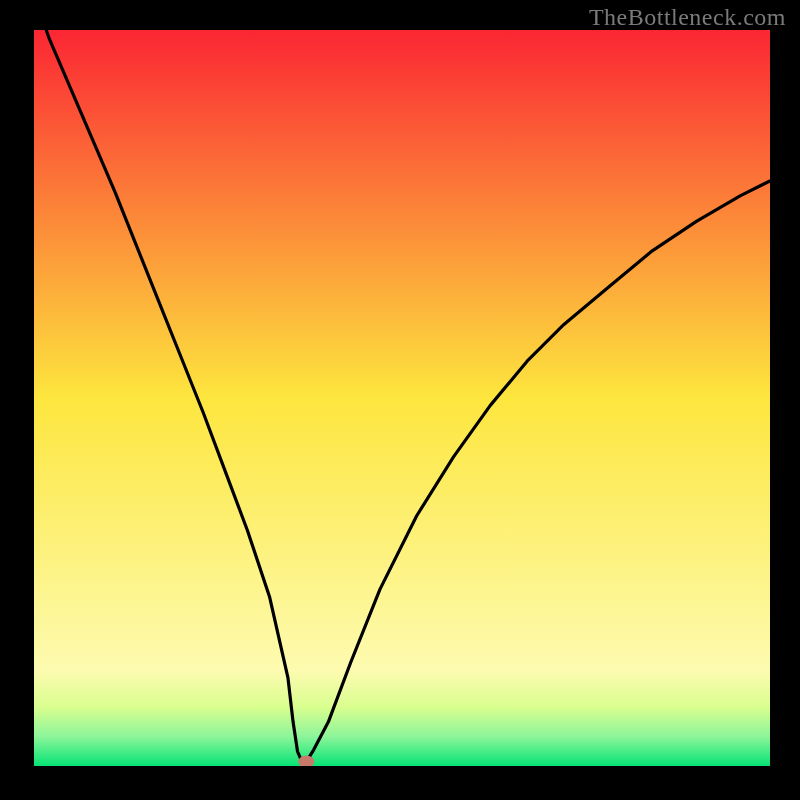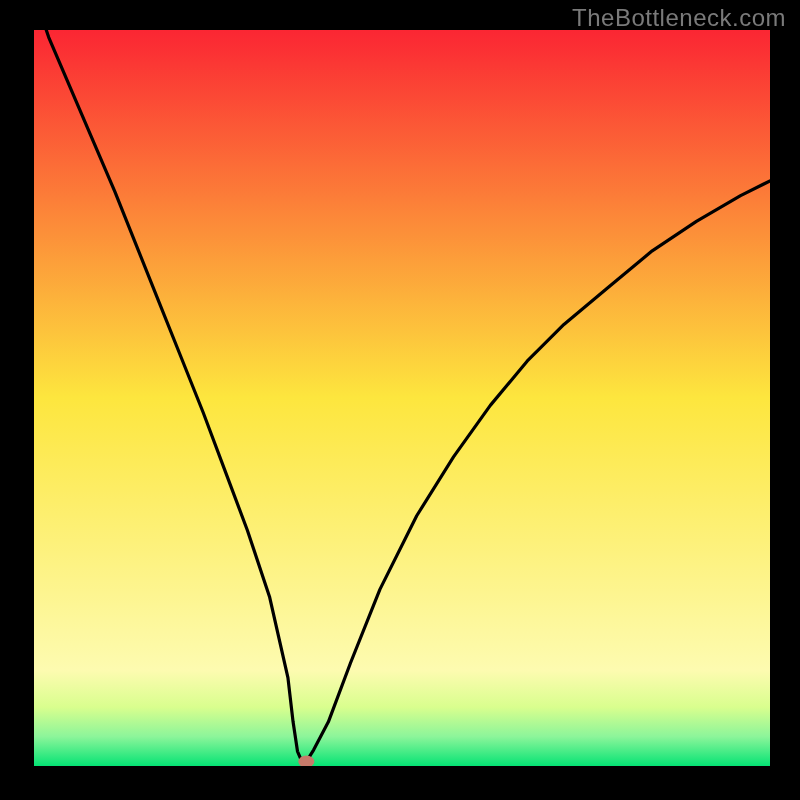--- a/index.html
+++ b/index.html
@@ -13,21 +13,21 @@
   .outer {
     position: relative;
     width: 800px;
     height: 800px;
     background: #000;
   }
   .watermark {
     position: absolute;
     top: 4px;
     right: 14px;
-    font-family: Liberation Sans, sans-serif;
+    font-family: Liberation Serif, serif;
     font-size: 24px;
     color: #7a7a7a;
     letter-spacing: 0.5px;
     z-index: 5;
   }
   .plot-area {
     position: absolute;
     left: 34px;
     top: 30px;
     width: 736px;

